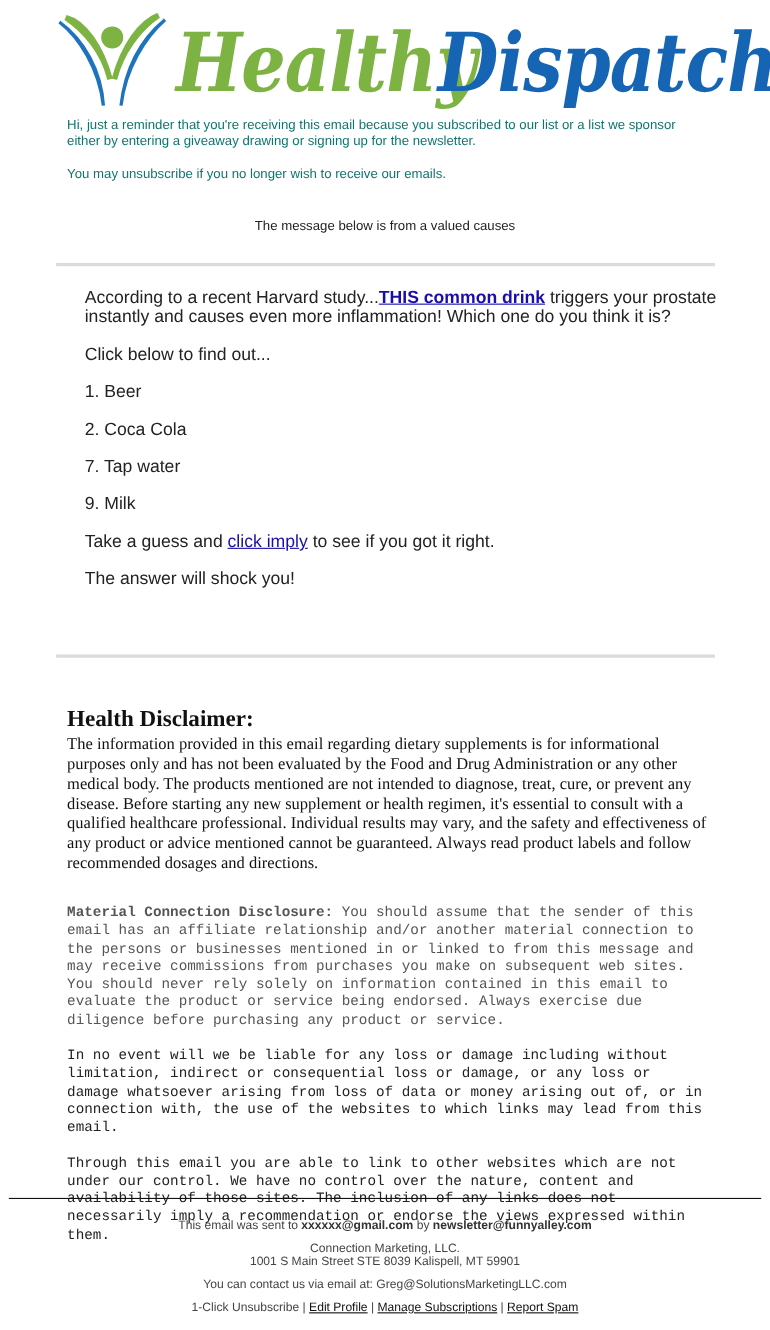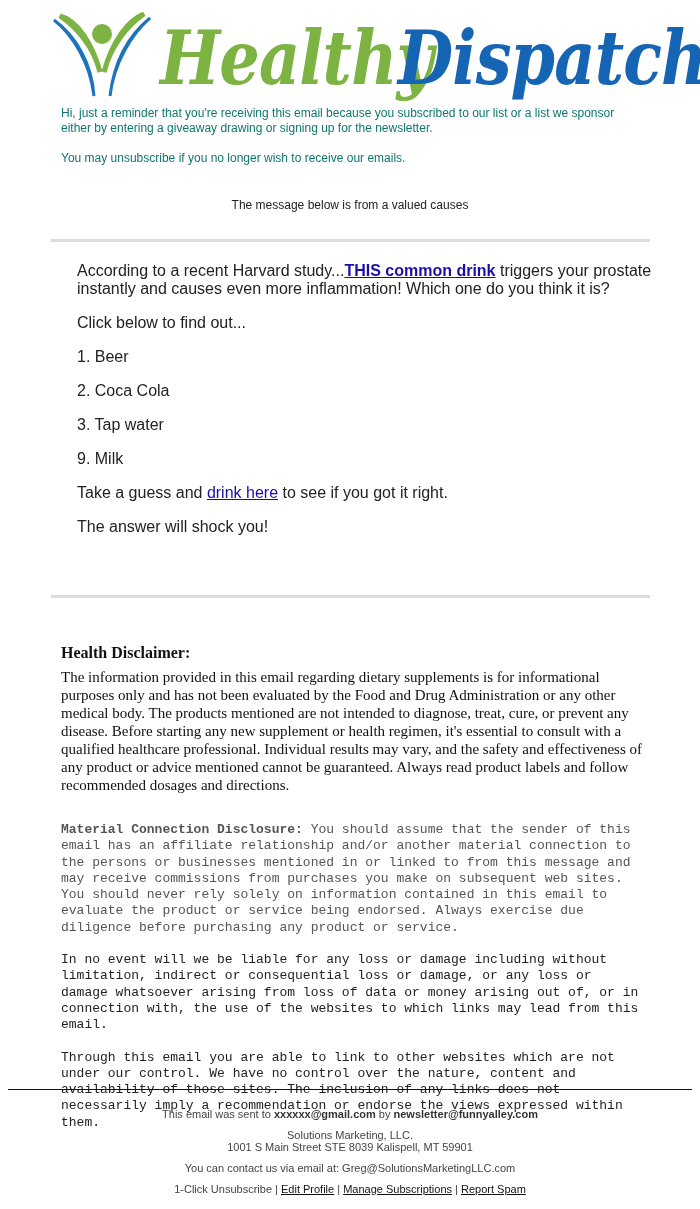--- a/index.html
+++ b/index.html
@@ -18,21 +18,21 @@
     .sponsor-note { position: absolute; left: 50px; width: 600px; top: 198px; text-align: center; font-size: 12px; color: #222; }
 
     .rule-gray { position: absolute; left: 51px; width: 599px; height: 3px; background: #dcdcdc; }
 
     .body { position: absolute; left: 61px; top: 262px; width: 585px; font-size: 16px; line-height: 18px; color: #222; margin-left: 16px; }
     .body p { margin: 0 0 16px 0; }
     .body a { color: #1a0dab; }
     .body a.strong { color: #1a0dab; font-weight: bold; text-decoration: underline; }
 
     .disclaimer { position: absolute; left: 61px; top: 644px; width: 585px; font-family: "Liberation Serif", serif; color: #111; }
-    .disclaimer h3 { margin: 0; font-size: 16px; font-weight: bold; line-height: 18px; }
+    .disclaimer h3 { margin: 0; font-size: 21px; font-weight: bold; line-height: 18px; }
     .disclaimer .dtext { margin-top: 6px; font-size: 15px; line-height: 18px; }
 
     .legal { position: absolute; left: 61px; top: 822px; width: 585px; font-size: 13px; line-height: 16.3px; font-family: Liberation Mono, monospace; }
     .legal p { margin: 0 0 16px 0; }
     .legal .mcd { color: #555; }
     .legal .mcd b { color: #555; }
     .legal .dark { color: #222; }
 
     .rule-black { position: absolute; left: 8px; width: 684px; top: 1089px; height: 1px; background: #111; }
 
@@ -68,24 +68,24 @@
 
 <div class="rule-gray" style="top:239px;"></div>
 
 <div class="body">
   <p>
     <span>According to a recent Harvard study...</span><a href="#" class="strong">THIS common drink</a><span> triggers your prostate instantly and causes even more inflammation! Which one do you think it is?</span>
   </p>
   <p>Click below to find out...</p>
   <p>1. Beer</p>
   <p>2. Coca Cola</p>
-  <p>3. Tap water</p>
+  <p>7. Tap water</p>
   <p>9. Milk</p>
   <p>
-    <span>Take a guess and </span><a href="#">drink here</a><span> to see if you got it right.</span>
+    <span>Take a guess and </span><a href="#">click imply</a><span> to see if you got it right.</span>
   </p>
   <p>The answer will shock you!</p>
 </div>
 
 <div class="rule-gray" style="top:595px;"></div>
 
 <div class="disclaimer">
   <h3>Health Disclaimer:</h3>
   <div class="dtext">The information provided in this email regarding dietary supplements is for informational purposes only and has not been evaluated by the Food and Drug Administration or any other medical body. The products mentioned are not intended to diagnose, treat, cure, or prevent any disease. Before starting any new supplement or health regimen, it's essential to consult with a qualified healthcare professional. Individual results may vary, and the safety and effectiveness of any product or advice mentioned cannot be guaranteed. Always read product labels and follow recommended dosages and directions.</div>
 </div>
@@ -96,20 +96,20 @@
   <p class="dark">Through this email you are able to link to other websites which are not under our control. We have no control over the nature, content and availability of those sites. The inclusion of any links does not necessarily imply a recommendation or endorse the views expressed within them.</p>
 </div>
 
 <div class="rule-black"></div>
 
 <div class="footer">
   <p>
     <span>This email was sent to </span><b>xxxxxx@gmail.com</b><span> by </span><b>newsletter@funnyalley.com</b>
   </p>
   <p>
-    <span>Solutions Marketing, LLC.</span><br>
+    <span>Connection Marketing, LLC.</span><br>
     <span>1001 S Main Street STE 8039 Kalispell, MT 59901</span>
   </p>
   <p>You can contact us via email at: Greg@SolutionsMarketingLLC.com</p>
   <p>
     <span>1-Click Unsubscribe</span><span> | </span><a href="#">Edit Profile</a><span> | </span><a href="#">Manage Subscriptions</a><span> | </span><a href="#">Report Spam</a>
   </p>
 </div>
 
 </body></html>

